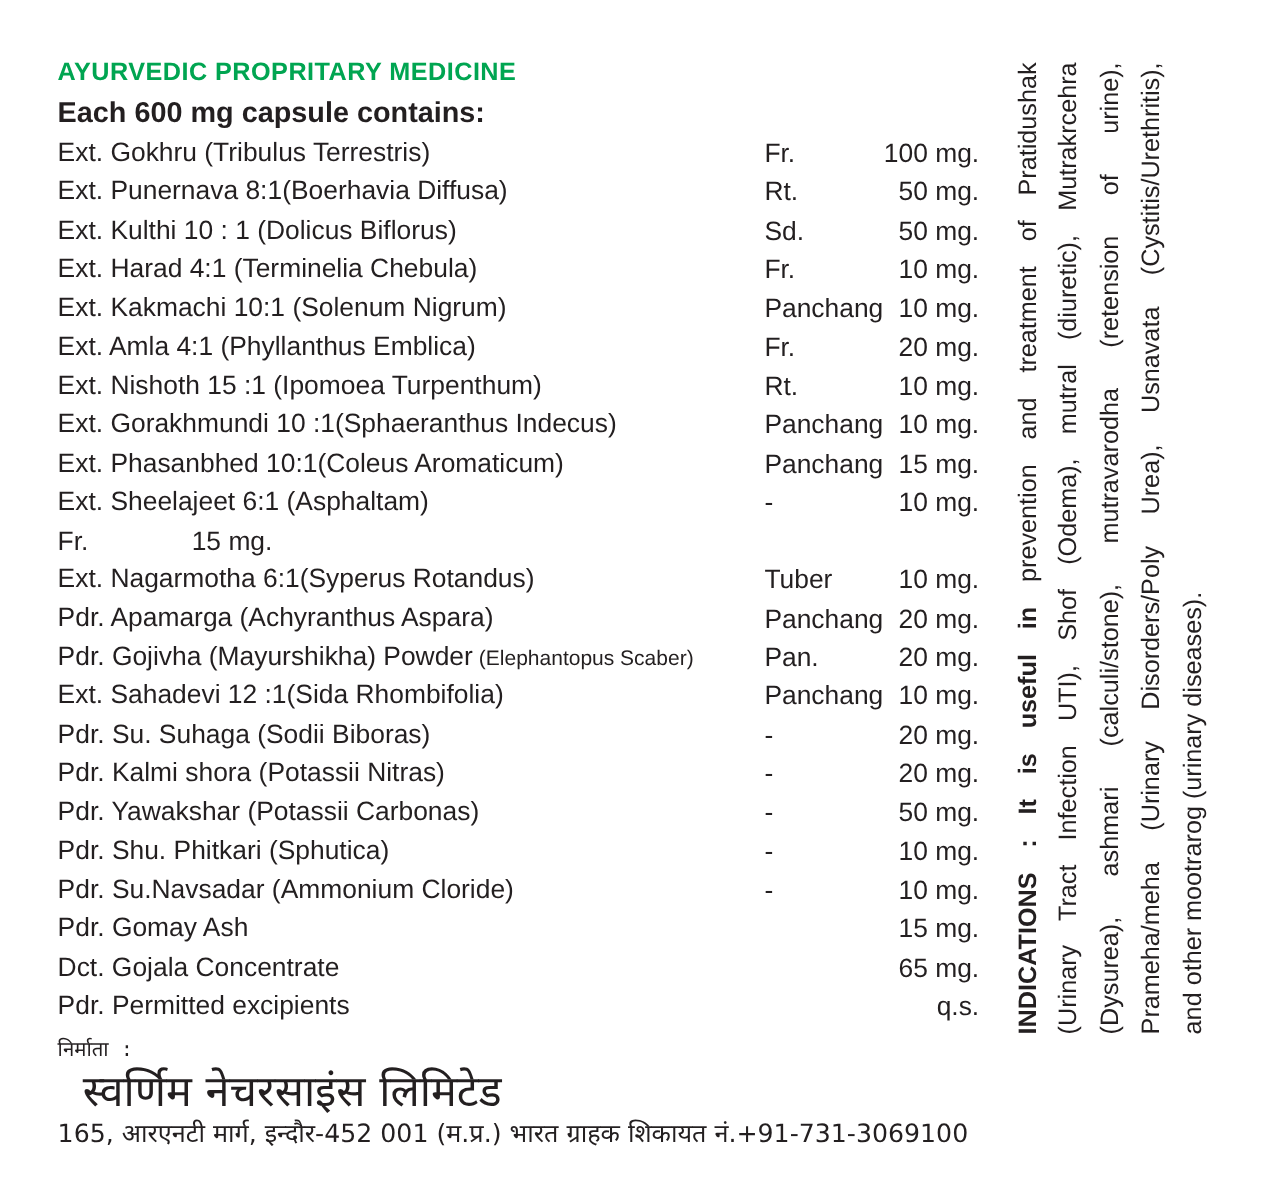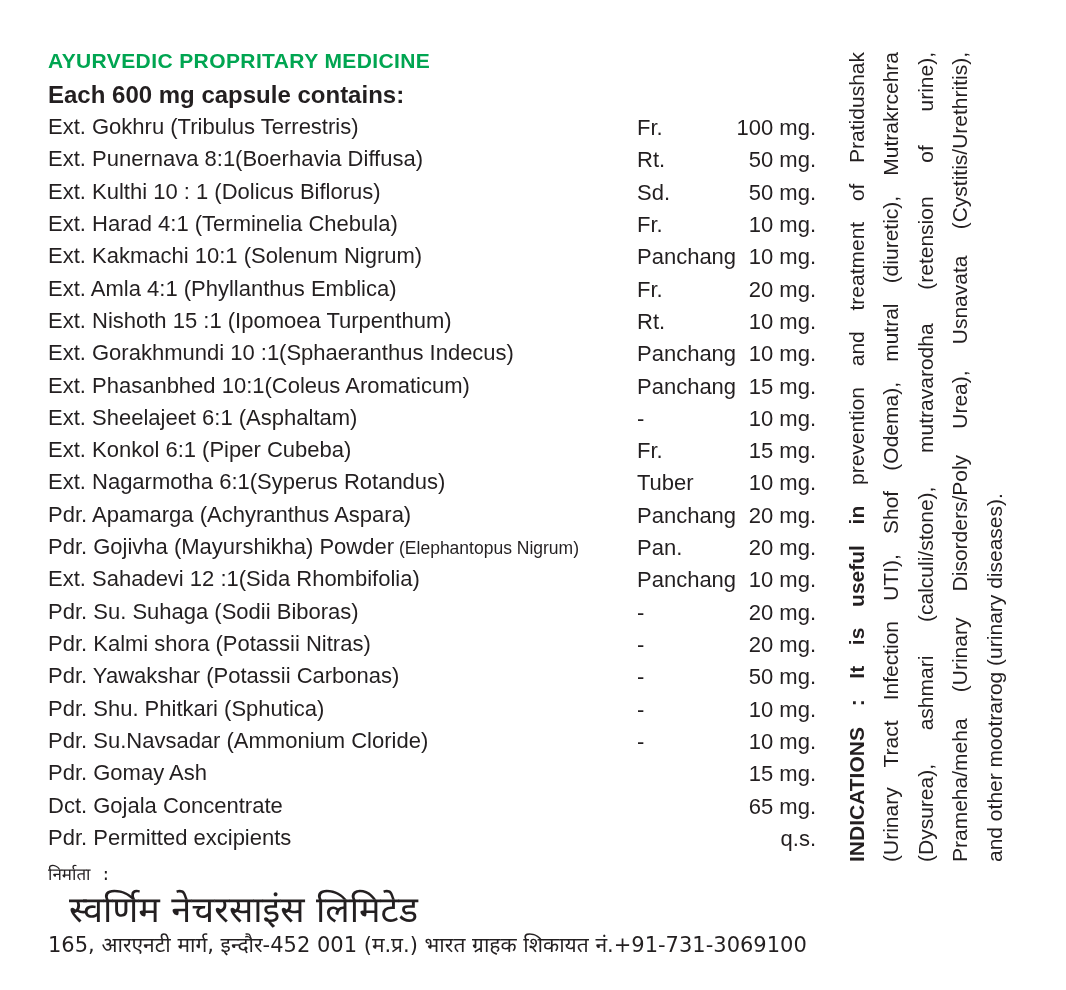--- a/index.html
+++ b/index.html
@@ -149,39 +149,38 @@
       <div class="qty">15 mg.</div>
     </div>
 
     <div class="row">
       <div class="name"><span class="nm">Ext. Sheelajeet 6:1 (Asphaltam)</span><span class="nm-small"></span></div>
       <div class="part">-</div>
       <div class="qty">10 mg.</div>
     </div>
 
     <div class="row">
-      <div class="name"><span class="nm">Ext. Konkol 6:1 (Piper Cubeba)</span><span class="nm-small"></span></div>
       <div class="part">Fr.</div>
       <div class="qty">15 mg.</div>
     </div>
 
     <div class="row">
       <div class="name"><span class="nm">Ext. Nagarmotha 6:1(Syperus Rotandus)</span><span class="nm-small"></span></div>
       <div class="part">Tuber</div>
       <div class="qty">10 mg.</div>
     </div>
 
     <div class="row">
       <div class="name"><span class="nm">Pdr. Apamarga (Achyranthus Aspara)</span><span class="nm-small"></span></div>
       <div class="part">Panchang</div>
       <div class="qty">20 mg.</div>
     </div>
 
     <div class="row">
-      <div class="name"><span class="nm">Pdr. Gojivha (Mayurshikha) Powder</span><span class="nm-small">(Elephantopus Nigrum)</span></div>
+      <div class="name"><span class="nm">Pdr. Gojivha (Mayurshikha) Powder</span><span class="nm-small">(Elephantopus Scaber)</span></div>
       <div class="part">Pan.</div>
       <div class="qty">20 mg.</div>
     </div>
 
     <div class="row">
       <div class="name"><span class="nm">Ext. Sahadevi 12 :1(Sida Rhombifolia)</span><span class="nm-small"></span></div>
       <div class="part">Panchang</div>
       <div class="qty">10 mg.</div>
     </div>
 

